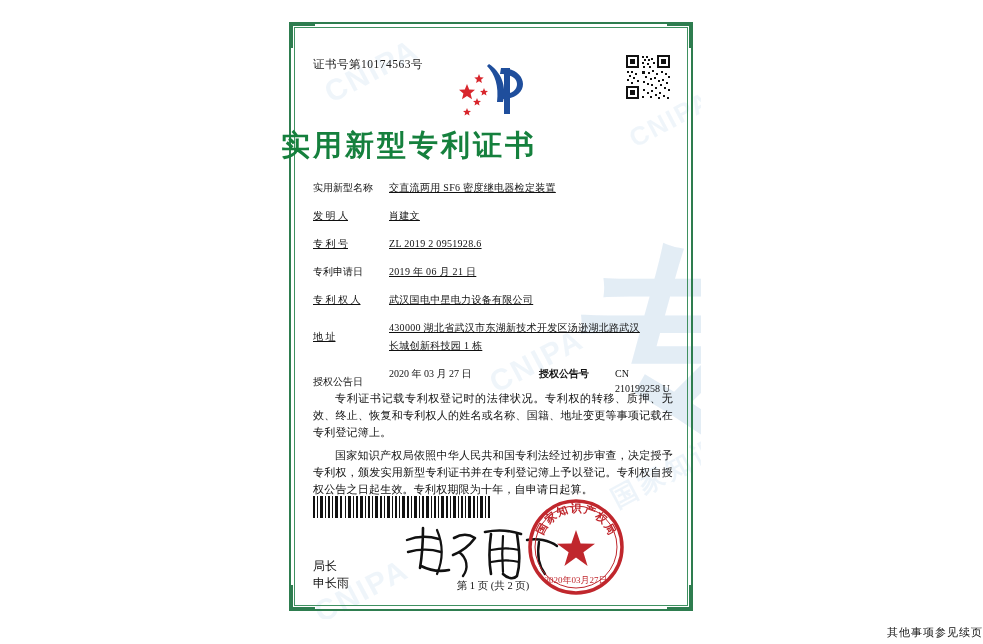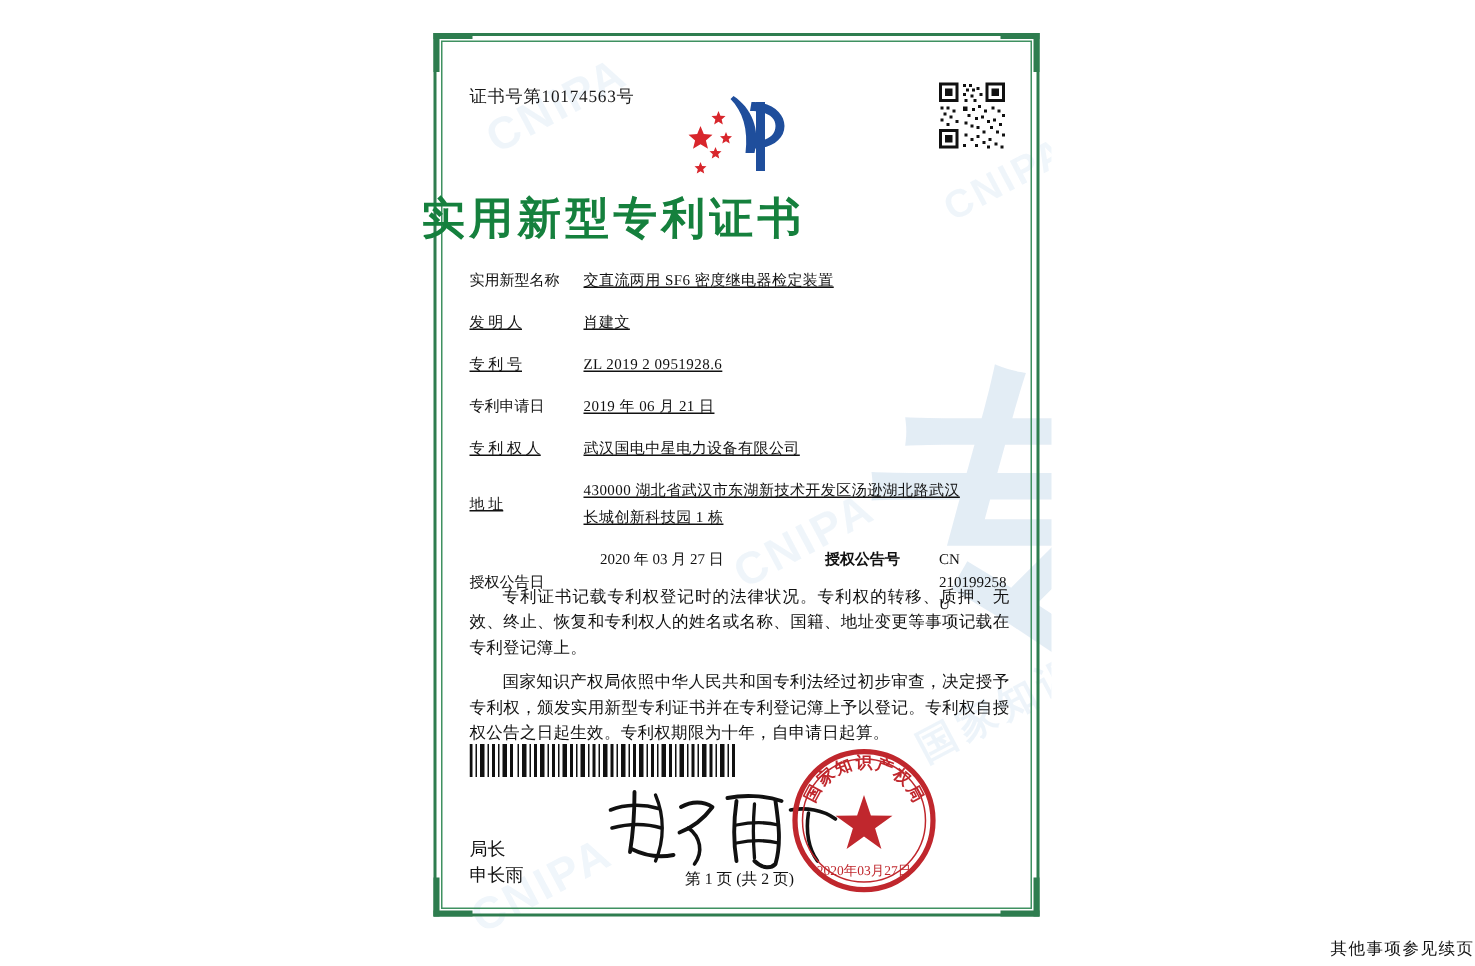--- a/index.html
+++ b/index.html
@@ -165,21 +165,21 @@
     text-decoration: underline;
   }
   .field-value .sub {
     display: block;
     margin-top: 3px;
   }
   .inline-pair {
     display: flex;
     width: 100%;
   }
-  .inline-pair .left { width: 150px; margin-left: 11px; }
+  .inline-pair .left { width: 150px; }
   .inline-pair .mid-label { width: 76px; flex: 0 0 76px; font-weight: bold; }
   .inline-pair .right { flex: 1; }
 
   
   .paras {
     position: absolute;
     left: 32px;
     right: 28px;
     top: 376px;
     font-size: 11px;

